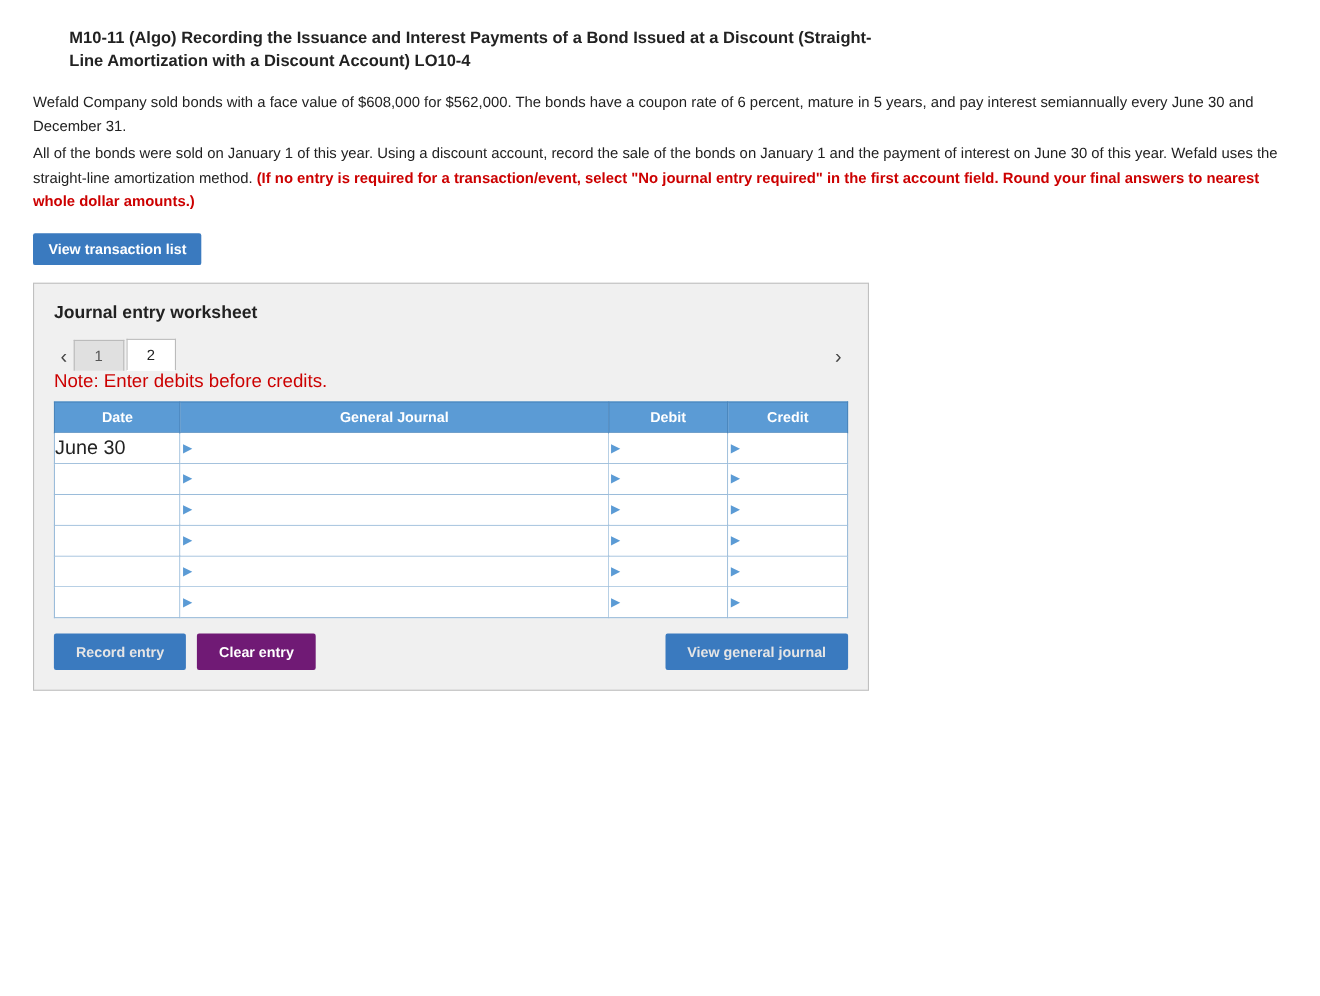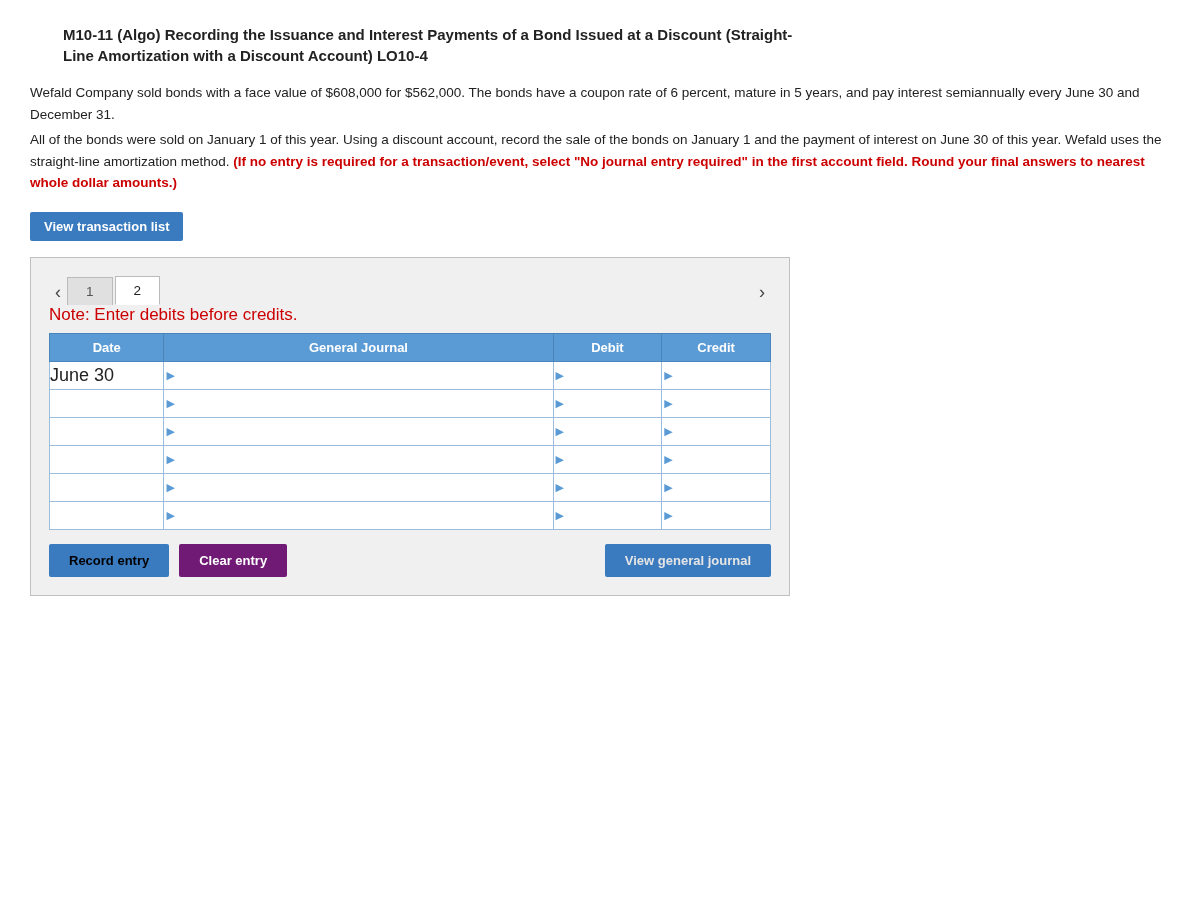--- a/index.html
+++ b/index.html
@@ -157,21 +157,21 @@
       padding-left: 14px;
     }
     .bottom-buttons {
       display: flex;
       gap: 10px;
       align-items: center;
       margin-top: 6px;
     }
     .btn-record {
       background: #3a7abf;
-      color: #000000;
+      color: #e5e5e5;
       border: none;
       padding: 9px 20px;
       font-size: 13px;
       cursor: pointer;
       font-weight: 600;
       border-radius: 2px;
     }
     .btn-clear {
       background: #701a75;
       color: #fff;
@@ -206,20 +206,21 @@
 
   <p class="intro-text">Wefald Company sold bonds with a face value of $608,000 for $562,000. The bonds have a coupon rate of 6 percent, mature in 5 years, and pay interest semiannually every June 30 and December 31.</p>
 
   <p class="instruction-text">
     <span>All of the bonds were sold on January 1 of this year. Using a discount account, record the sale of the bonds on January 1 and the payment of interest on June 30 of this year. Wefald uses the straight-line amortization method. </span><span class="bold-red">(If no entry is required for a transaction/event, select "No journal entry required" in the first account field. Round your final answers to nearest whole dollar amounts.)</span>
   </p>
 
   <button class="view-transaction-btn">View transaction list</button>
 
   <div class="worksheet-container">
+    <div class="worksheet-title">Journal entry worksheet</div>
 
     <div class="tabs-row">
       <button class="tab-nav-arrow">‹</button>
       <div class="tab-item inactive">1</div>
       <div class="tab-item active">2</div>
       <button class="tab-nav-arrow tab-right-arrow">›</button>
     </div>
 
 
     <p class="note-text">Note: Enter debits before credits.</p>

